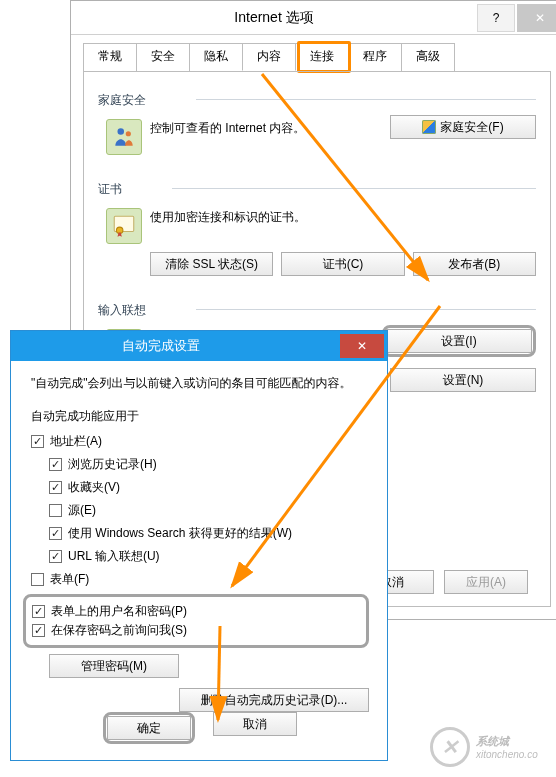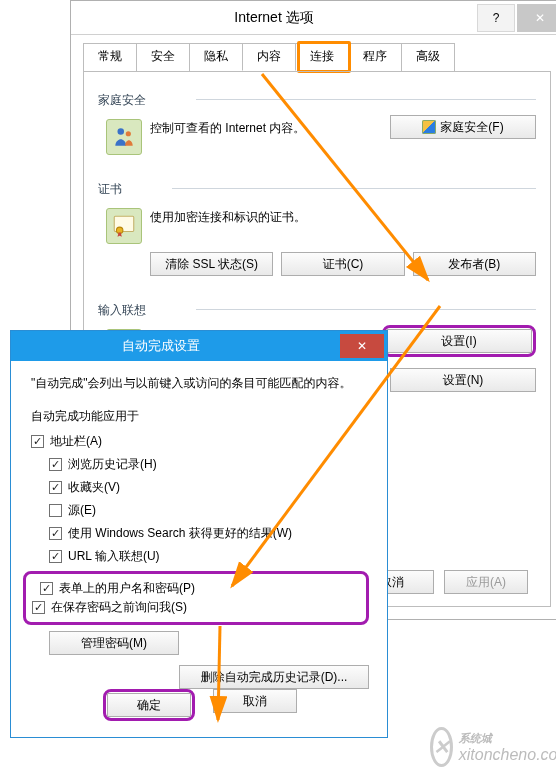--- a/index.html
+++ b/index.html
@@ -21,21 +21,21 @@
   .group-hdr .line { flex:1; height:1px; background:#cfd6dd; margin-left:6px;}
   .row { display:flex; }
   .iconbox { width:36px; height:36px; margin:4px 8px 0 8px; background:#d9e8bf; border:1px solid #a9c47a; border-radius:3px; display:flex;align-items:center;justify-content:center;}
   .iconbox svg { width:26px;height:26px;}
   .desc { flex:1; padding-top:4px; line-height:1.6;}
   .btn { height:24px; border:1px solid #adadad; background:linear-gradient(#fcfcfc,#e9e9e9); padding:0 10px; display:inline-flex;align-items:center;justify-content:center;}
   .btn.shield::before{content:"";width:14px;height:14px;margin-right:4px;border-radius:2px;background:linear-gradient(135deg,#f5c141 50%,#2a7de1 50%);box-shadow:inset 0 0 0 1px #8a6;}
   .btns-row { display:flex; gap:8px; justify-content:flex-end; margin:8px 0 0 52px;}
   .btns-row .btn{ flex:1;text-align:center; }
   .right-btn { width:146px; margin-left:8px;}
-  .orange-box { border:3px solid #a21caf; border-radius:8px; padding:1px;}
+  .orange-box { border:3px solid #a3a3a3; border-radius:8px; padding:1px;}
   .footer-btns { position:absolute; right:22px; bottom:12px; display:flex; gap:10px;}
   .footer-btns .btn{ width:84px;}
   .btn.disabled{ color:#9a9a9a;}
 
   
   .win-pop { position:absolute; left:10px; top:330px; width:378px; border:1px solid #2a8dd4; background:#fff; }
   .pop-title{ height:30px; background:#1e9be9; color:#fff; display:flex; align-items:center;gap:29px;}
   .pop-title .t{flex:1;text-align:center;font-size:13px;}
   .pop-title .x{width:44px;height:24px;background:#c74a3f;color:#fff;display:flex;align-items:center;justify-content:center;margin-right:3px;}
   .pop-body{ padding:14px 18px 16px 20px;}
@@ -176,23 +176,27 @@
         <span>源(E)</span>
       </div>
     <div class="chk-row indent1">
         <span class="chk checked"></span>
         <span>使用 Windows Search 获得更好的结果(W)</span>
       </div>
     <div class="chk-row indent1">
         <span class="chk checked"></span>
         <span>URL 输入联想(U)</span>
       </div>
+    <div class="chk-row">
+        <span class="chk"></span>
+        <span>表单(F)</span>
+      </div>
 
     <div class="orange-box" style="margin:4px 0 6px -8px; padding:4px 6px;">
-      <div class="chk-row" style="margin:2px 8px;">
+      <div class="chk-row" style="margin:2px 0;">
           <span class="chk checked"></span>
           <span>表单上的用户名和密码(P)</span>
         </div>
       <div class="chk-row indent1" style="margin:2px 0;">
           <span class="chk checked"></span>
           <span>在保存密码之前询问我(S)</span>
         </div>
     </div>
 
     <div class="indent1"><button class="btn" style="width:130px">管理密码(M)</button></div>
@@ -218,15 +222,15 @@
     </defs>
   <line x1="262" y1="74" x2="428" y2="280" stroke="#ff8c00" stroke-width="3" marker-end="url(#ah)"></line>
   <line x1="440" y1="306" x2="232" y2="586" stroke="#ff8c00" stroke-width="3" marker-end="url(#ah)"></line>
   <line x1="220" y1="626" x2="218" y2="720" stroke="#ff8c00" stroke-width="3" marker-end="url(#ah)"></line>
 </svg>
 
 <div class="watermark">
   <div class="circ">✕</div>
   <div>
     <div style="font-size:11px;font-weight:bold">系统城</div>
-    <div style="font-size:16px">xitoncheno.co</div>
+    <div style="font-size:10px">xitoncheno.co</div>
   </div>
 </div>
 
 </body></html>

